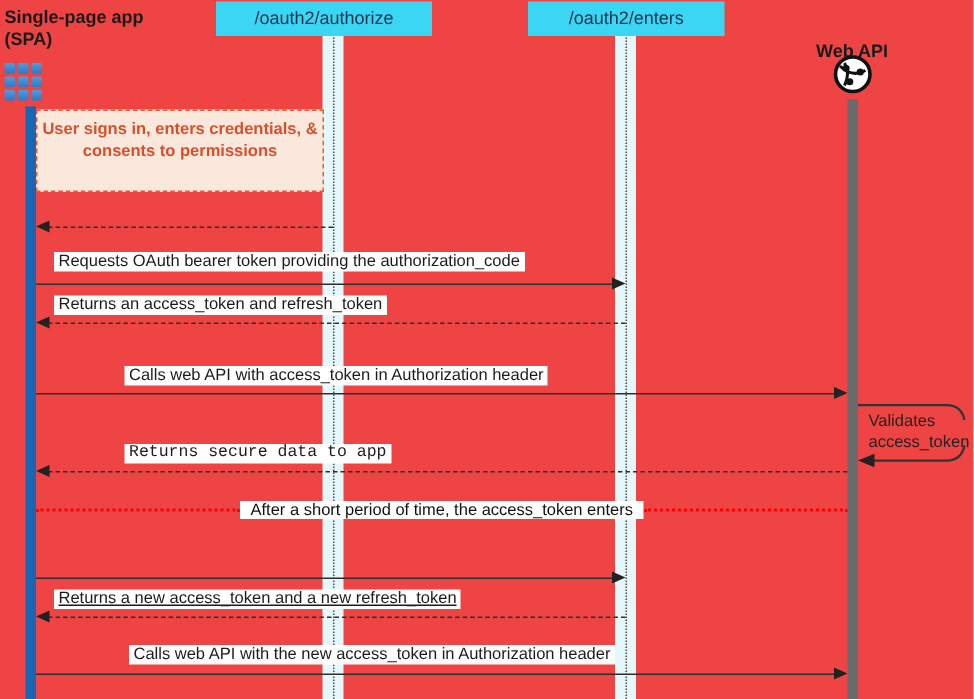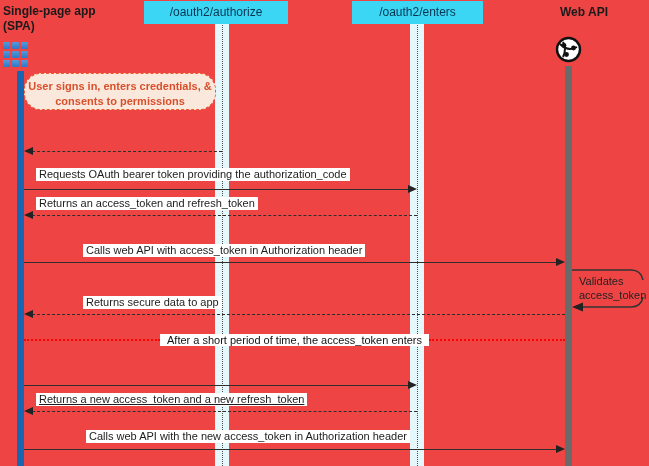--- a/index.html
+++ b/index.html
@@ -58,34 +58,34 @@
       <span></span>
       <span></span>
       <span></span>
       <span></span>
       <span></span>
   </div>
 
   <div class="abs endpoint-box" style="left:144px;top:1px;width:144px;">/oauth2/authorize</div>
   <div class="abs endpoint-box" style="left:352px;top:1px;width:131px;">/oauth2/enters</div>
 
-  <div class="abs actor-title" style="left:528px;top:5px;width:80px;text-align:right;">Web API</div>
+  <div class="abs actor-title" style="left:528px;top:27px;width:80px;text-align:center;">Web API</div>
   <svg class="abs" style="left:555px;top:36px;z-index:2;" width="27" height="27" viewBox="0 0 27 27">
     <circle cx="13.5" cy="13.5" r="11.5" fill="#fff" stroke="#111" stroke-width="2.4"></circle>
     <path d="M5,8 Q13,16 22,11" fill="none" stroke="#111" stroke-width="2"></path>
     <path d="M8,21 Q12,13 8,6" fill="none" stroke="#111" stroke-width="2"></path>
     <circle cx="9" cy="9.5" r="2.4" fill="#111"></circle>
     <circle cx="18.5" cy="12" r="2.4" fill="#111"></circle>
     <circle cx="11.5" cy="18.5" r="2.4" fill="#111"></circle>
   </svg>
 
   <div class="abs actbar-blue" style="left:17px;top:71px;height:395px;"></div>
   <div class="abs actbar-gray" style="left:565px;top:66px;height:400px;"></div>
 
-  <div class="abs note-box" style="left:24px;top:73px;width:192px;height:37px;border-radius:17px;">User signs in, enters credentials, &amp; consents to permissions</div>
+  <div class="abs note-box" style="left:24px;top:73px;width:192px;height:55px;">User signs in, enters credentials, &amp; consents to permissions</div>
 
   <div class="abs line-dashed" style="left:32px;top:151px;width:190px;"></div>
   <div class="abs head-left" style="left:24px;top:147px;"></div>
 
   <div class="abs msg-label" style="left:36px;top:168px;">Requests OAuth bearer token providing the authorization_code</div>
   <div class="abs line-solid" style="left:24px;top:189px;width:385px;"></div>
   <div class="abs head-right" style="left:408px;top:185px;"></div>
 
   <div class="abs msg-label" style="left:36px;top:197px;">Returns an access_token and refresh_token</div>
   <div class="abs line-dashed" style="left:32px;top:215px;width:385px;"></div>
@@ -98,21 +98,21 @@
   <svg class="abs" style="left:571px;top:263px;z-index:2;" width="78" height="52" viewBox="0 0 78 52">
     <path d="M1,7 H60 Q70,7 72,17" fill="none" stroke="#333" stroke-width="1.5"></path>
     <path d="M72,34 Q70,44 60,44 H11" fill="none" stroke="#333" stroke-width="1.5"></path>
     <polygon points="1,44 12,39.5 12,48.5" fill="#222"></polygon>
   </svg>
   <div class="abs selfnote-text" style="left:579px;top:274px;">
     <div>Validates</div>
     <div>access_token</div>
   </div>
 
-  <div class="abs msg-label" style="left:83px;top:296px;">Returns secure data to app</div>
+  <div class="abs msg-label" style="left:83px;top:296px;font-family:Liberation Mono, monospace;">Returns secure data to app</div>
   <div class="abs line-dashed" style="left:32px;top:314px;width:533px;"></div>
   <div class="abs head-left" style="left:24px;top:310px;"></div>
 
   <div class="abs sep-row" style="left:24px;top:332px;width:541px;height:15px;">
     <div class="sep-seg"></div>
     <div class="sep-text">After a short period of time, the access_token enters</div>
     <div class="sep-seg"></div>
   </div>
 
   <div class="abs line-solid" style="left:24px;top:385px;width:385px;"></div>

